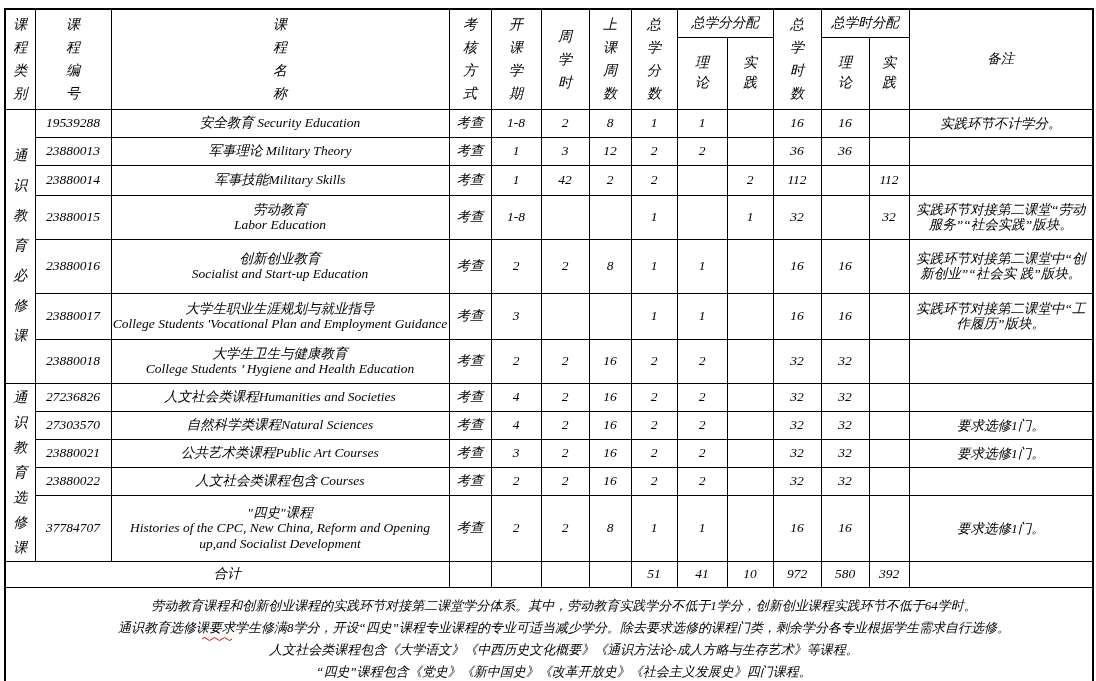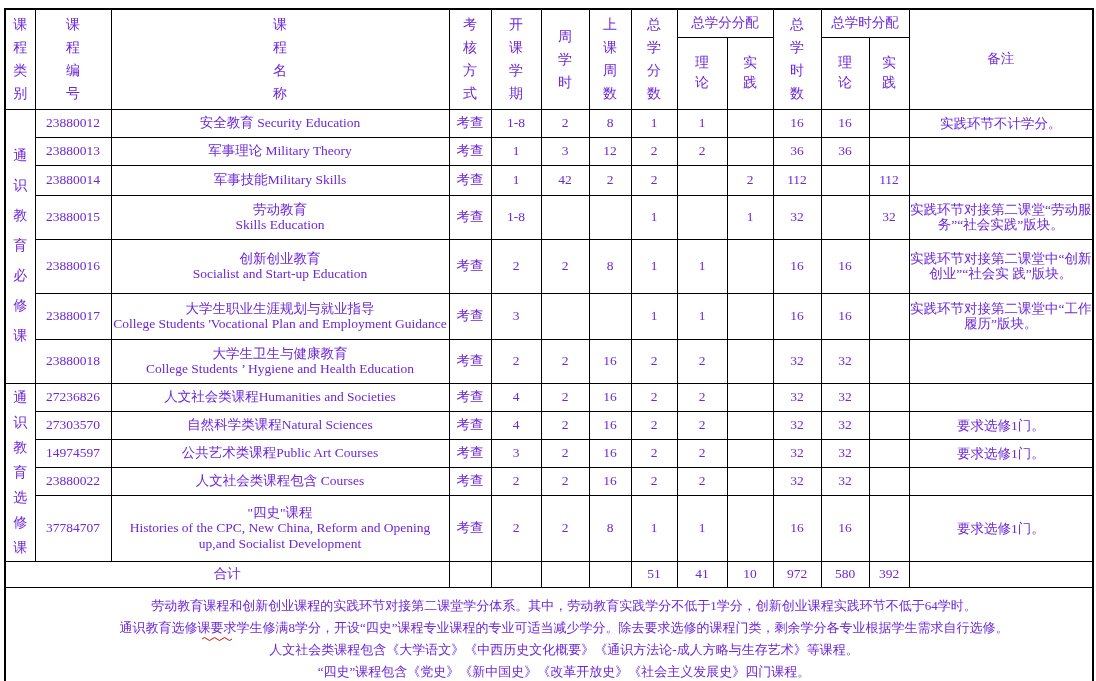--- a/index.html
+++ b/index.html
@@ -1,17 +1,17 @@
 <!DOCTYPE html>
 <html><head>
 <meta charset="utf-8">
 <style>
   html,body{margin:0;padding:0;background:#fff;}
   .page{position:relative;width:1096px;height:681px;background:#ffffff;overflow:hidden;
-        font-family:"Liberation Serif","DejaVu Serif",serif;color:#6d28d9;}
+        font-family:"Liberation Serif","DejaVu Serif",serif;color:#000000;font-style:italic;}
   table.sched{position:absolute;left:4px;top:8px;width:1088px;border-collapse:collapse;table-layout:fixed;}
   table.sched td, table.sched th{border:1px solid #000;padding:0;vertical-align:middle;text-align:center;
         font-weight:normal;font-size:13.5px;overflow:hidden;}
   table.sched{border:2px solid #000;}
   th{font-weight:bold;}
   
   .vt{display:inline-block;width:16px;word-break:break-all;font-size:14px;line-height:23px;}
   .v2{line-height:20px;}
   .vg1{line-height:30px;}
   .vg2{line-height:25px;}
@@ -66,21 +66,21 @@
 </tr>
 <tr style="height:72px">
   <th><span class="vt v2">理论</span></th>
   <th><span class="vt v2">实践</span></th>
   <th><span class="vt v2">理论</span></th>
   <th><span class="vt v2">实践</span></th>
 </tr>
 
 <tr style="height:28px">
   <td rowspan="7"><span class="vt vg1">通识教育必修课</span></td>
-  <td class="code">23880012</td>
+  <td class="code">19539288</td>
   <td class="name">安全教育 Security Education</td>
   <td>考查</td>
   <td class="num">1-8</td>
   <td class="num">2</td>
   <td class="num">8</td>
   <td class="num">1</td>
   <td class="num">1</td>
   <td class="num"></td>
   <td class="num">16</td>
   <td class="num">16</td>
@@ -113,21 +113,21 @@
   <td class="num"></td>
   <td class="num">2</td>
   <td class="num">112</td>
   <td class="num"></td>
   <td class="num">112</td>
   <td class="remark"></td>
 </tr>
 <tr style="height:44px">
   <td class="code">23880015</td>
   <td class="name">劳动教育
-Skills Education</td>
+Labor Education</td>
   <td>考查</td>
   <td class="num">1-8</td>
   <td class="num"></td>
   <td class="num"></td>
   <td class="num">1</td>
   <td class="num"></td>
   <td class="num">1</td>
   <td class="num">32</td>
   <td class="num"></td>
   <td class="num">32</td>
@@ -207,21 +207,21 @@
   <td class="num">16</td>
   <td class="num">2</td>
   <td class="num">2</td>
   <td class="num"></td>
   <td class="num">32</td>
   <td class="num">32</td>
   <td class="num"></td>
   <td class="remark">要求选修1门。</td>
 </tr>
 <tr style="height:28px">
-  <td class="code">14974597</td>
+  <td class="code">23880021</td>
   <td class="name">公共艺术类课程Public Art Courses</td>
   <td>考查</td>
   <td class="num">3</td>
   <td class="num">2</td>
   <td class="num">16</td>
   <td class="num">2</td>
   <td class="num">2</td>
   <td class="num"></td>
   <td class="num">32</td>
   <td class="num">32</td>

